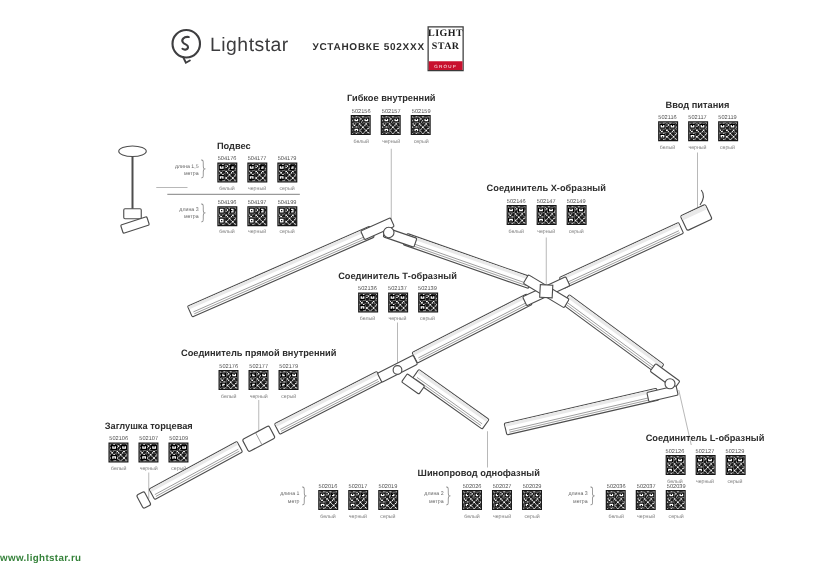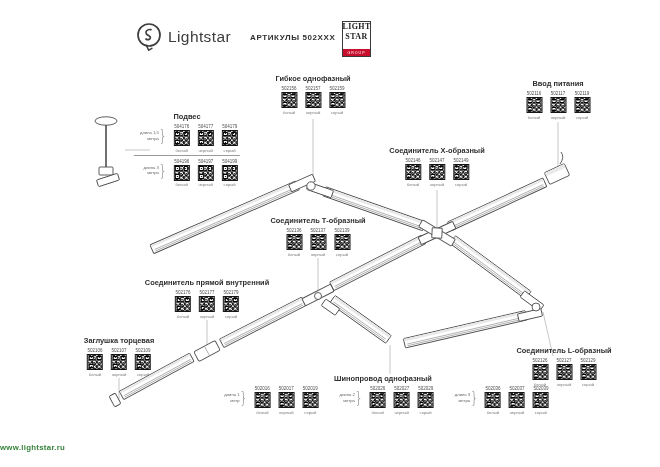--- a/index.html
+++ b/index.html
@@ -50,21 +50,21 @@
 
   <div class="hdr-logo">
     <svg width="27" height="30" viewBox="0 0 27 30">
       <circle cx="13" cy="13" r="11" fill="none" stroke="#3e3e40" stroke-width="1.7"></circle>
       <path d="M15 7.6 c-4 -.6 -6.2 2.2 -4.6 4.4 c1.3 1.8 4 1.5 4 3.6 c0 2.1 -2.8 2.7 -4.4 1.4" fill="none" stroke="#3e3e40" stroke-width="1.7" stroke-linecap="round"></path>
       <path d="M10.5 23.6 l2.2 4.6 l3.2 -1.8" fill="none" stroke="#3e3e40" stroke-width="1.5" stroke-linecap="round"></path>
     </svg>
     <span class="hdr-brand">Lightstar</span>
   </div>
 
-  <div class="hdr-articles">АРТИКУЛЫ 502XXX</div>
+  <div class="hdr-articles">УСТАНОВКЕ 502XXX</div>
 
   <div class="ls-box">
     <span class="l1">LIGHT</span>
     <span class="l2">STAR</span>
     <span class="band">GROUP</span>
   </div>
 
 
   <svg class="diagram" width="660" height="467" viewBox="0 0 660 467">
 
@@ -202,21 +202,21 @@
       <ellipse cx="106" cy="121" rx="11" ry="4.2" fill="#fff" stroke="#4d4d4d" stroke-width="0.9"></ellipse>
       <line x1="106" y1="125" x2="106" y2="168" stroke="#4d4d4d" stroke-width="1.6"></line>
       <rect x="99" y="167" width="14" height="8" rx="1" fill="#fff" stroke="#4d4d4d" stroke-width="0.9"></rect>
       <g transform="translate(108 180) rotate(-18)">
           <rect x="-11" y="-3.5" width="22" height="7" rx="1" fill="#fff" stroke="#4d4d4d" stroke-width="0.9"></rect>
         </g>
     </g>
   </svg>
 
   <div class="sec" style="left:313px;top:74px">
-    <div class="sec-title">Гибкое однофазный</div>
+    <div class="sec-title">Гибкое внутренний</div>
     <div class="row">
 
         <div class="qr-item">
           <span class="article">502156</span>
           <span class="qr">
             <i class="f-tl"></i>
             <i class="f-tr"></i>
             <i class="f-bl"></i>
           </span>
           <span class="color">белый</span>

